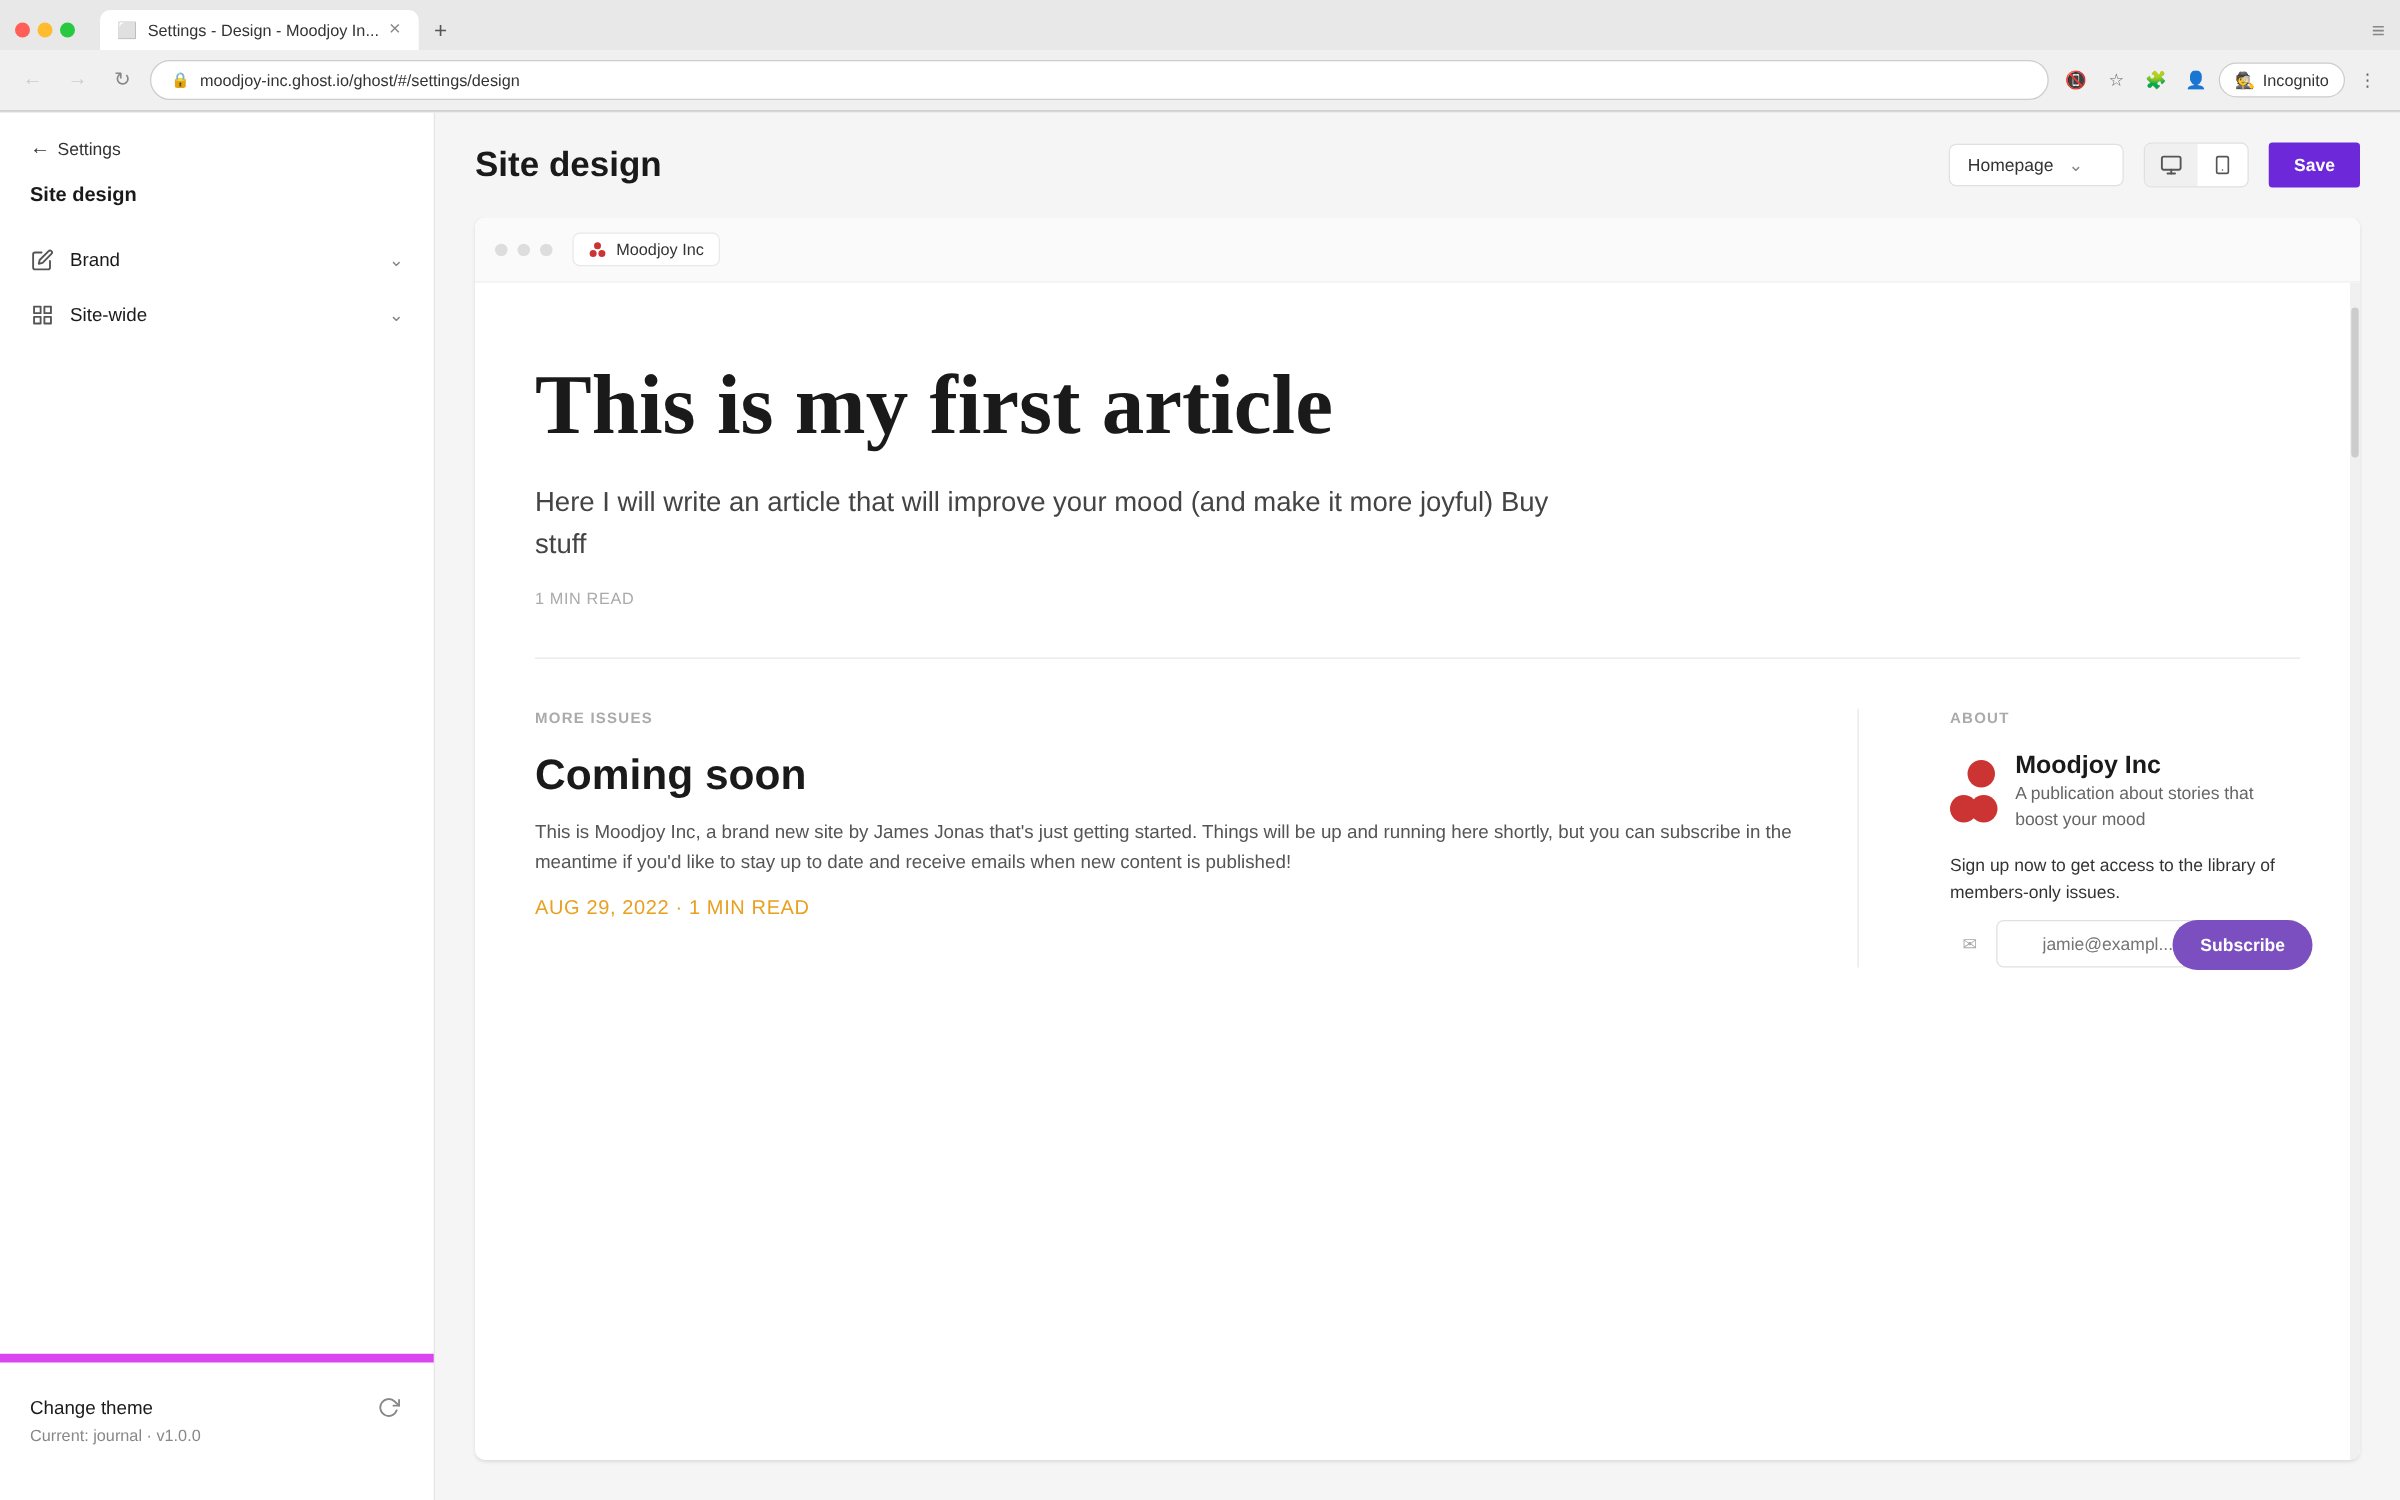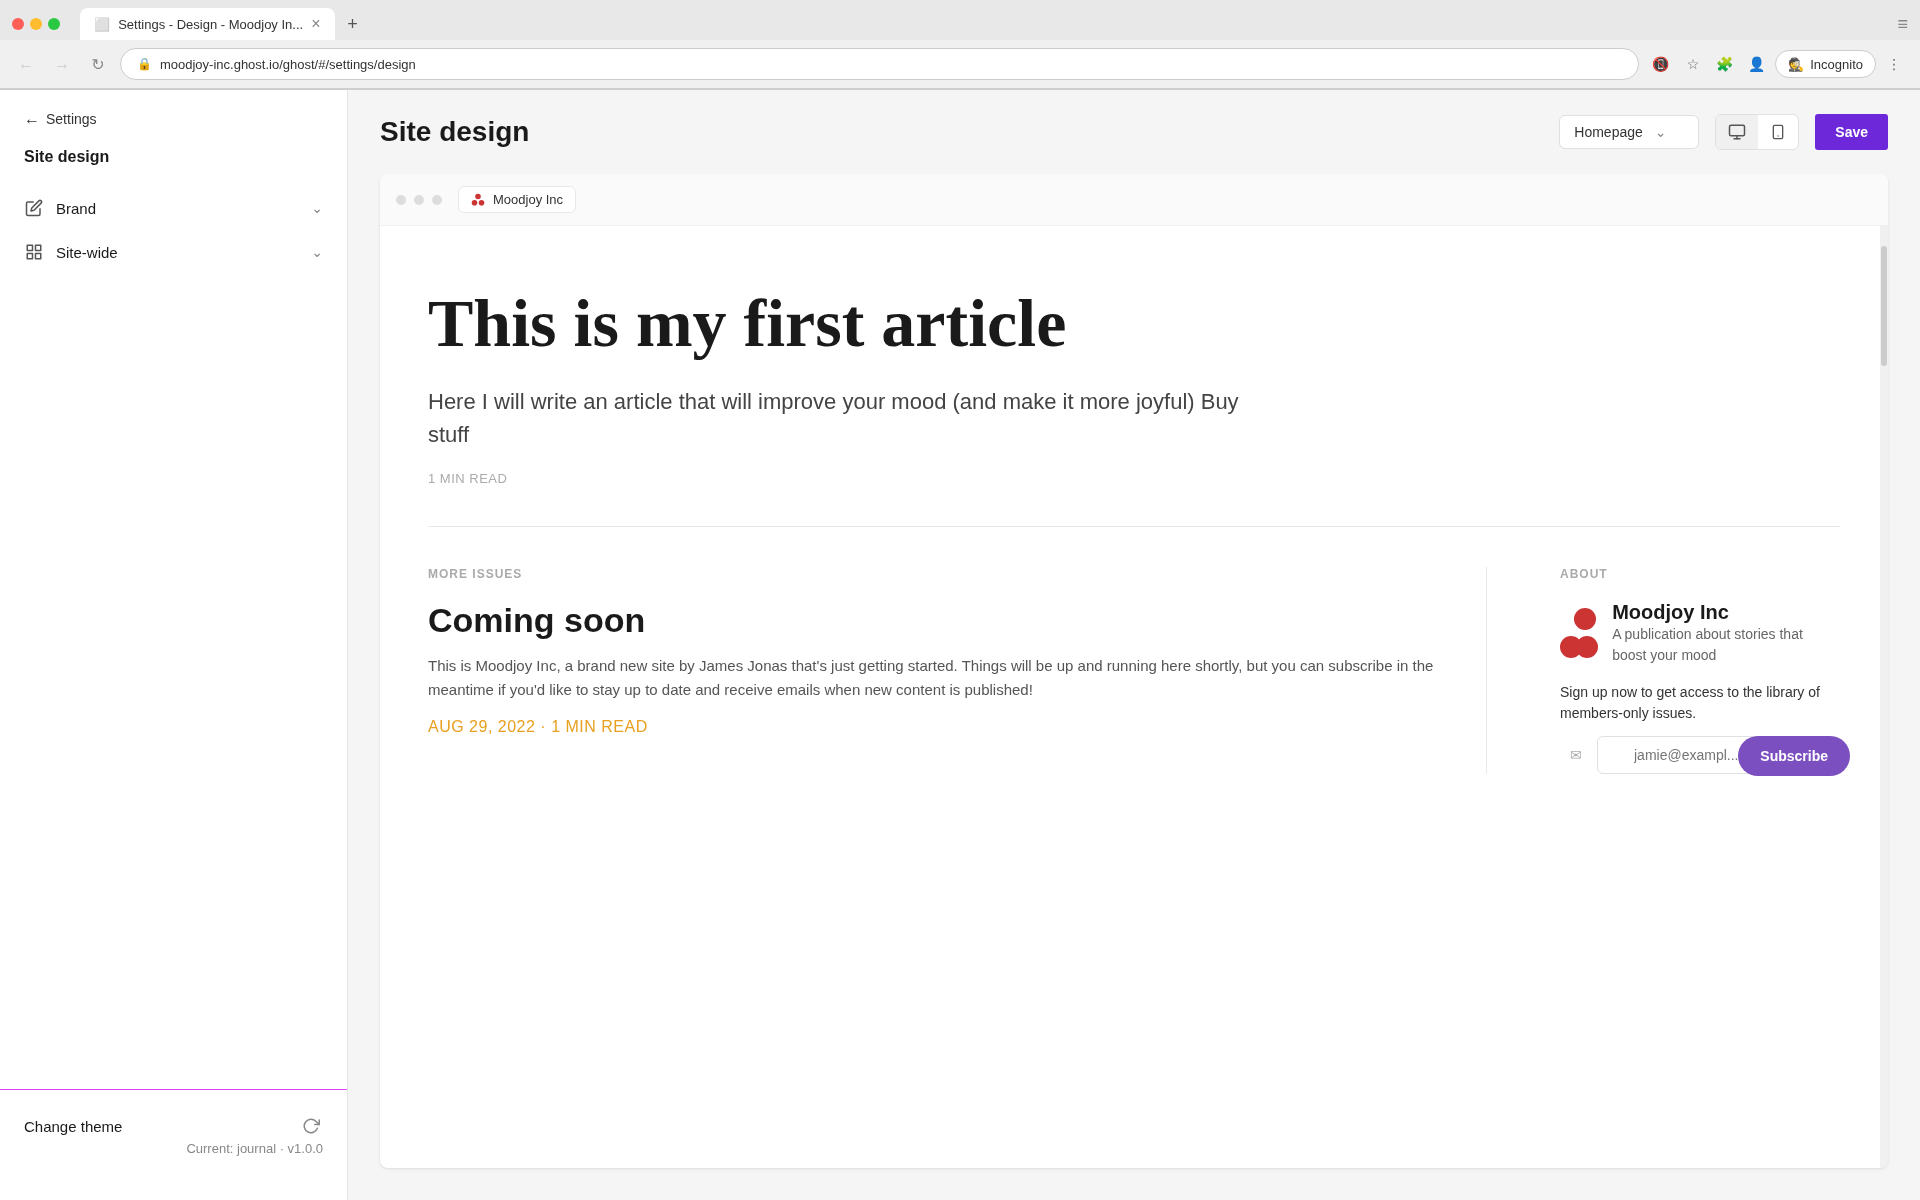--- a/index.html
+++ b/index.html
@@ -158,22 +158,21 @@
       color: #1a1a1a;
       flex: 1;
     }
     .sidebar-item-chevron {
       color: #888;
       font-size: 14px;
     }
     .sidebar-footer {
       margin-top: auto;
       padding: 24px;
-      border-top: 1px solid #d946ef;
-      text-align: right;
+      border-top: 7px solid #d946ef;
     }
     .change-theme-title {
       font-size: 15px;
       font-weight: 500;
       color: #1a1a1a;
       display: flex;
       align-items: center;
       justify-content: space-between;
     }
     .change-theme-subtitle {

